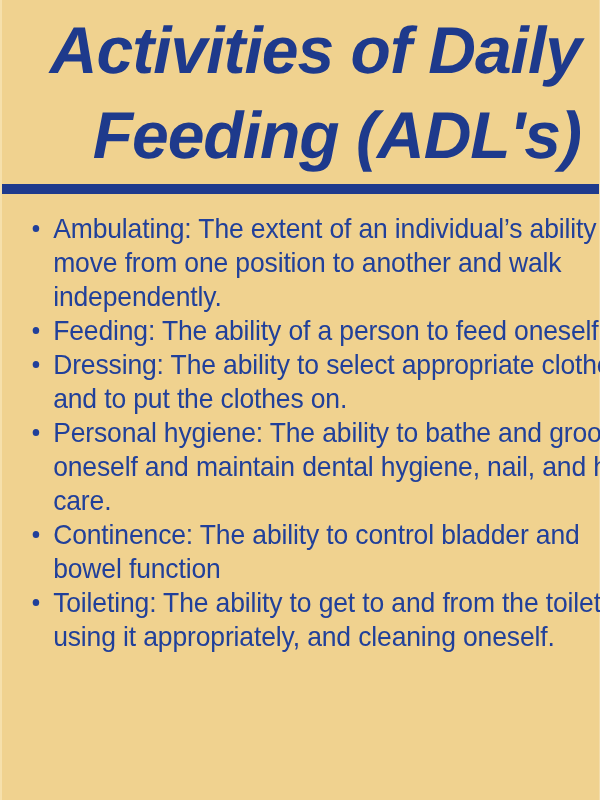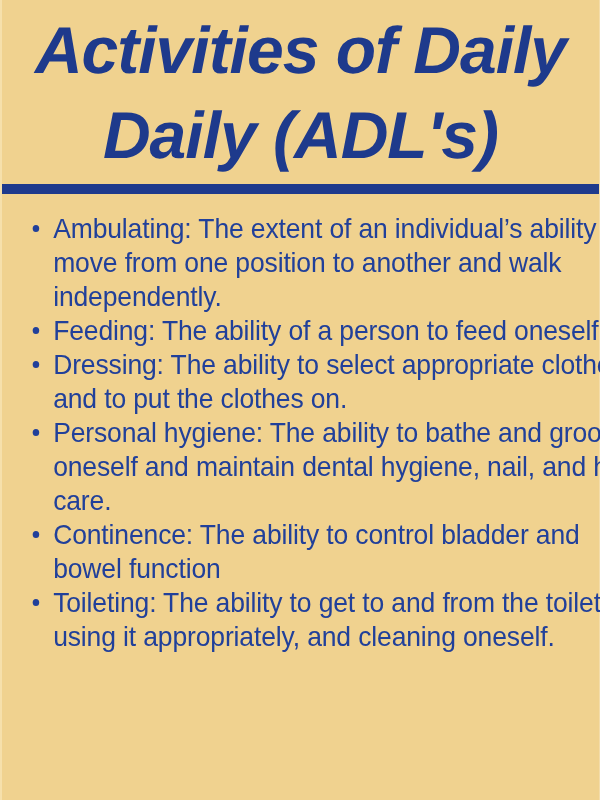--- a/index.html
+++ b/index.html
@@ -26,21 +26,21 @@
   }
 
   
   .title-block {
     position: absolute;
     left: 0;
     top: 0;
     width: 100%;
     padding: 8px 18px 0 18px;
     box-sizing: border-box;
-    text-align: center;
+    text-align: right;
   }
 
   .title-line {
     display: block;
     font-family: "Liberation Sans", sans-serif;
     font-weight: bold;
     font-style: italic;
     font-size: 66px;
     line-height: 85px;
     letter-spacing: -1px;
@@ -104,21 +104,21 @@
     display: inline;
   }
 </style>
 </head>
 <body>
 
 <div class="slide">
 
   <div class="title-block">
     <span class="title-line">Activities of Daily</span>
-    <span class="title-line">Daily (ADL's)</span>
+    <span class="title-line">Feeding (ADL's)</span>
   </div>
 
   <div class="divider"></div>
 
   <div class="body-block">
     <ul class="bullets">
       <li>
         <span class="dot"></span>
         <span class="bullet-text">Ambulating: The extent of an individual’s ability to move from one position to another and walk independently.</span>
       </li>

